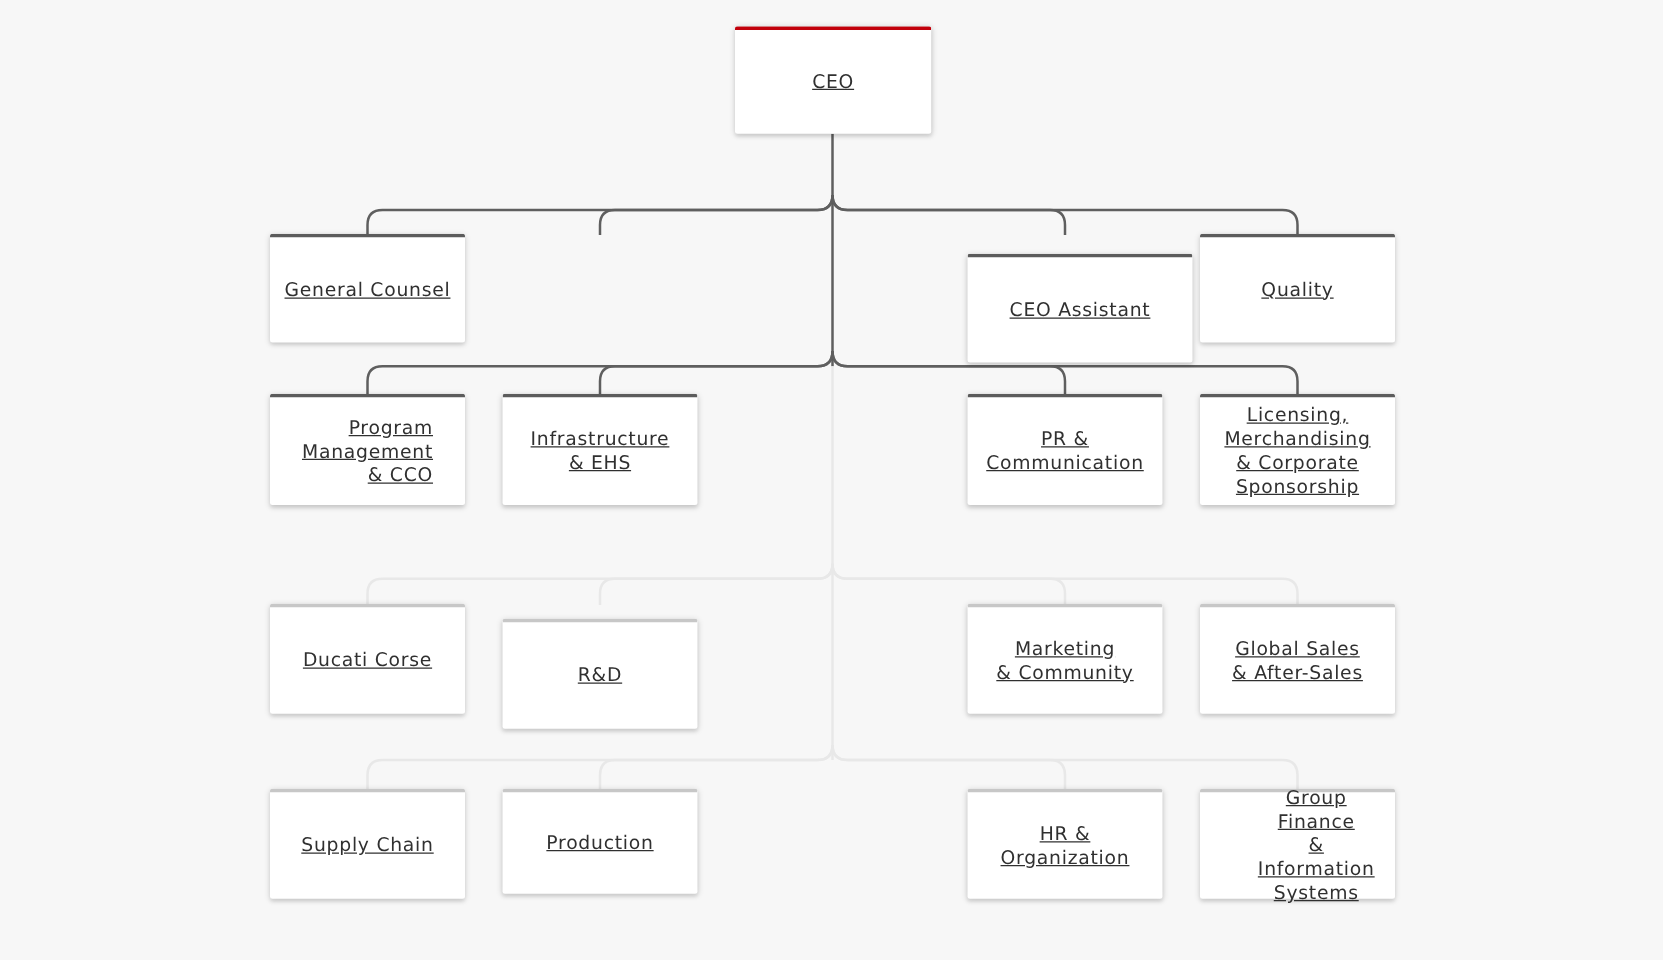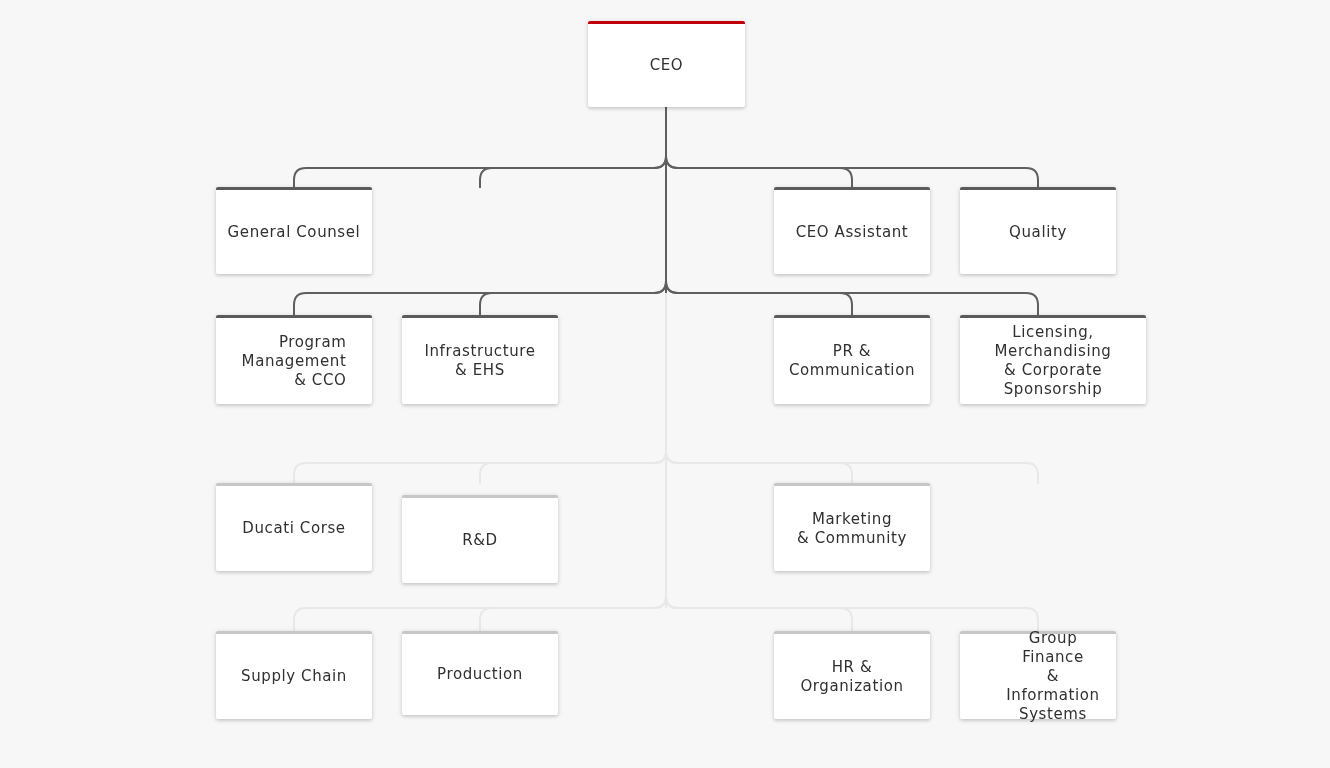--- a/index.html
+++ b/index.html
@@ -42,21 +42,21 @@
     display: flex;
     align-items: center;
     justify-content: center;
     text-align: center;
     color: var(--text);
     font-size: 15px;
     line-height: 19px;
     letter-spacing: 0.6px;
     padding: 8px 10px;
   }
-  .node .label { white-space: pre-line; }
+  .node .label { white-space: pre-line; text-decoration: underline; }
   .node.ceo   { border-top-color: var(--accent-red); }
   .node.light { border-top-color: var(--border-light); }
 </style>
 </head>
 <body>
 
 <div class="stage">
 
   <svg class="connectors" viewBox="0 0 1330 768" aria-hidden="true">
 
@@ -85,56 +85,60 @@
     <path class="conn-light" d="M 666 596 Q 666 608 678 608 L 1026 608 Q 1038 608 1038 620 L 1038 632"></path>
   </svg>
 
   <div class="node ceo" style="left:588px; top:21px; width:157px; height:86px;">
     <span class="label">CEO</span>
   </div>
 
   <div class="node" style="left:216px; top:187px; width:156px; height:87px;">
     <span class="label">General Counsel</span>
   </div>
-  <div class="node" style="left:774px; top:187px; width:156px; height:87px;">
+  <div class="node" style="left:774px; top:203px; width:180px; height:87px;">
     <span class="label">CEO Assistant</span>
   </div>
   <div class="node" style="left:960px; top:187px; width:156px; height:87px;">
     <span class="label">Quality</span>
   </div>
 
   <div class="node" style="left:216px; top:315px; width:156px; height:89px;text-align:right;">
     <span class="label">Program
 Management
 &amp; CCO</span>
   </div>
   <div class="node" style="left:402px; top:315px; width:156px; height:89px;">
     <span class="label">Infrastructure
 &amp; EHS</span>
   </div>
   <div class="node" style="left:774px; top:315px; width:156px; height:89px;">
     <span class="label">PR &amp;
 Communication</span>
   </div>
-  <div class="node" style="left:960px; top:315px; width:186px; height:89px;">
+  <div class="node" style="left:960px; top:315px; width:156px; height:89px;">
     <span class="label">Licensing,
 Merchandising
 &amp; Corporate
 Sponsorship</span>
   </div>
 
   <div class="node light" style="left:216px; top:483px; width:156px; height:88px;">
     <span class="label">Ducati Corse</span>
   </div>
   <div class="node light" style="left:402px; top:483px; width:156px; height:88px;margin-top:12px;">
     <span class="label">R&amp;D</span>
   </div>
   <div class="node light" style="left:774px; top:483px; width:156px; height:88px;">
     <span class="label">Marketing
 &amp; Community</span>
+  </div>
+  <div class="node light" style="left:960px; top:483px; width:156px; height:88px;">
+    <span class="label">Global Sales
+&amp; After-Sales</span>
   </div>
 
   <div class="node light" style="left:216px; top:631px; width:156px; height:88px;">
     <span class="label">Supply Chain</span>
   </div>
   <div class="node light" style="left:402px; top:631px; width:156px; height:84px;">
     <span class="label">Production</span>
   </div>
   <div class="node light" style="left:774px; top:631px; width:156px; height:88px;">
     <span class="label">HR &amp;

